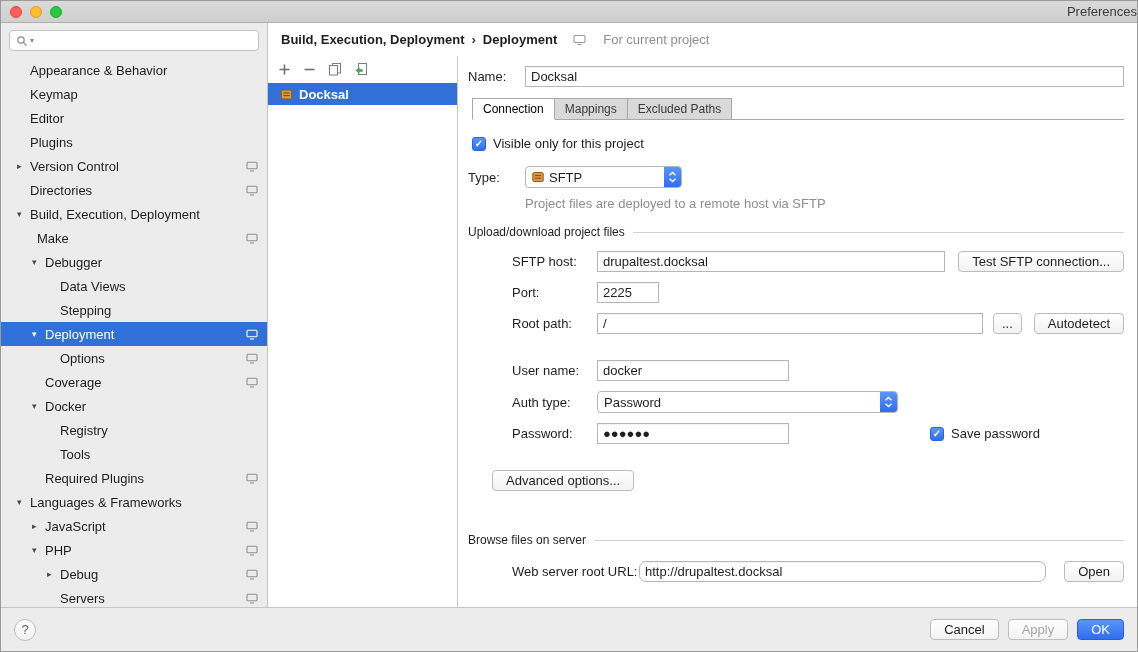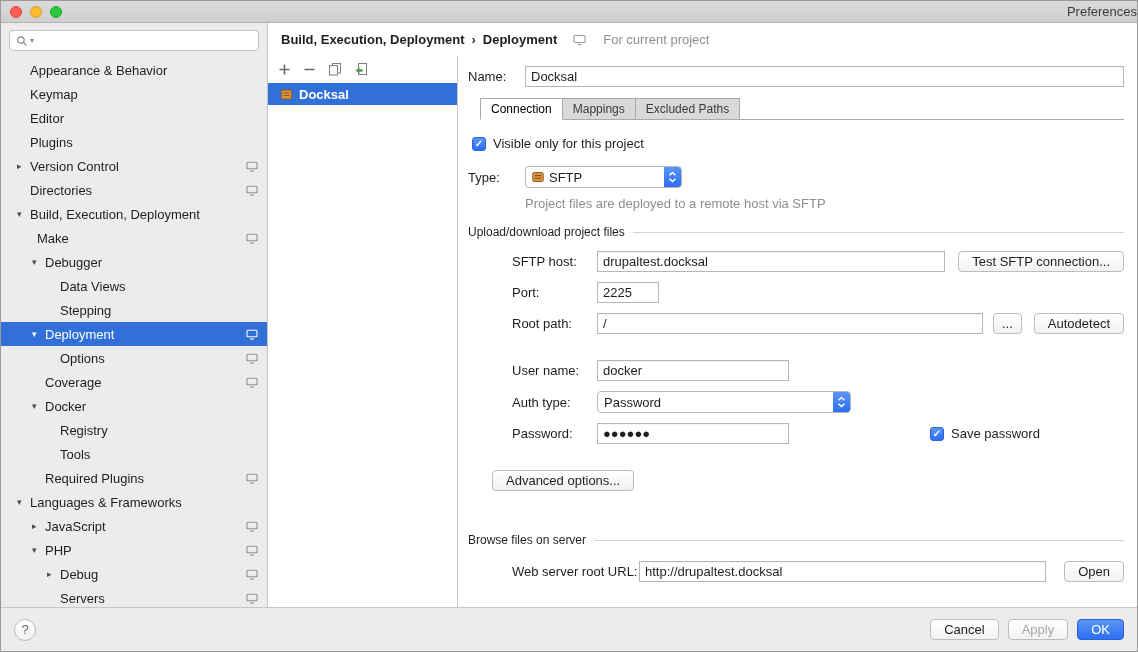--- a/index.html
+++ b/index.html
@@ -70,21 +70,21 @@
   }
   .name-row .flabel { width: 57px; }
   .name-row .field { flex: 1; }
   
   .tabbar { display: flex; margin-top: 11px; }
   .tab {
     height: 22px; line-height: 20px; padding: 0 10px; font-size: 12px;
     background: #d9d9d9; border: 1px solid #a9a9a9; margin-left: -1px;
     color: #3a3a3a; cursor: default; position: relative;
   }
-  .tab:first-child { margin-left: 12px; text-align: center; }
+  .tab:first-child { margin-left: 4px; text-align: center; }
   .tab.active { background: #fff; color: #000; z-index: 2; border-bottom-color: #fff; }
   .tab-fill { flex: 1; border-bottom: 1px solid #a9a9a9; }
   .pane { padding-top: 16px; }
   
   .checkbox {
     width: 14px; height: 14px; border-radius: 3px; flex: 0 0 14px;
     border: 1px solid #b4b4b4; background: #fff;
     display: inline-flex; align-items: center; justify-content: center;
   }
   .checkbox.checked {
@@ -120,21 +120,21 @@
   .section { display: flex; align-items: center; margin-top: 14px; }
   .section-title { font-size: 12px; color: #1e1e1e; white-space: nowrap; }
   .section-line { flex: 1; height: 1px; background: #d2d2d2; margin-left: 8px; }
   .fgroup { margin-left: 44px; }
   .fgroup .flabel { width: 85px; }
   .help-text { color: #8e8e8e; margin: 8px 0 0 57px; }
   
   .mt10 { margin-top: 10px; } .mt12 { margin-top: 12px; } .mt14 { margin-top: 14px; }
   .mt15 { margin-top: 15px; } .mt26 { margin-top: 26px; } .mt42 { margin-top: 42px; }
   .w350 { width: 350px; } .w62 { width: 62px; } .w395 { width: 395px; }
-  .w192 { width: 192px; } .w157 { width: 157px; } .w315 { width: 254px; } .w420 { width: 420px; }
+  .w192 { width: 192px; } .w157 { width: 157px; } .w315 { width: 301px; } .w420 { width: 420px; border-radius: 7px; }
   .ml10 { margin-left: 10px; } .ml12 { margin-left: 12px; } .ml13 { margin-left: 13px; }
   .ml18 { margin-left: 18px; } .ml141 { margin-left: 141px; }
   .typerow .flabel { width: 57px; }
   .webrow .flabel { width: 127px; }
   .adv-btn { margin: 26px 0 0 24px; }
   
   .footer {
     flex: 0 0 44px; background: #ececec; border-top: 1px solid #c6c6c6;
     display: flex; align-items: center; padding: 0 13px; gap: 9px;
   }

